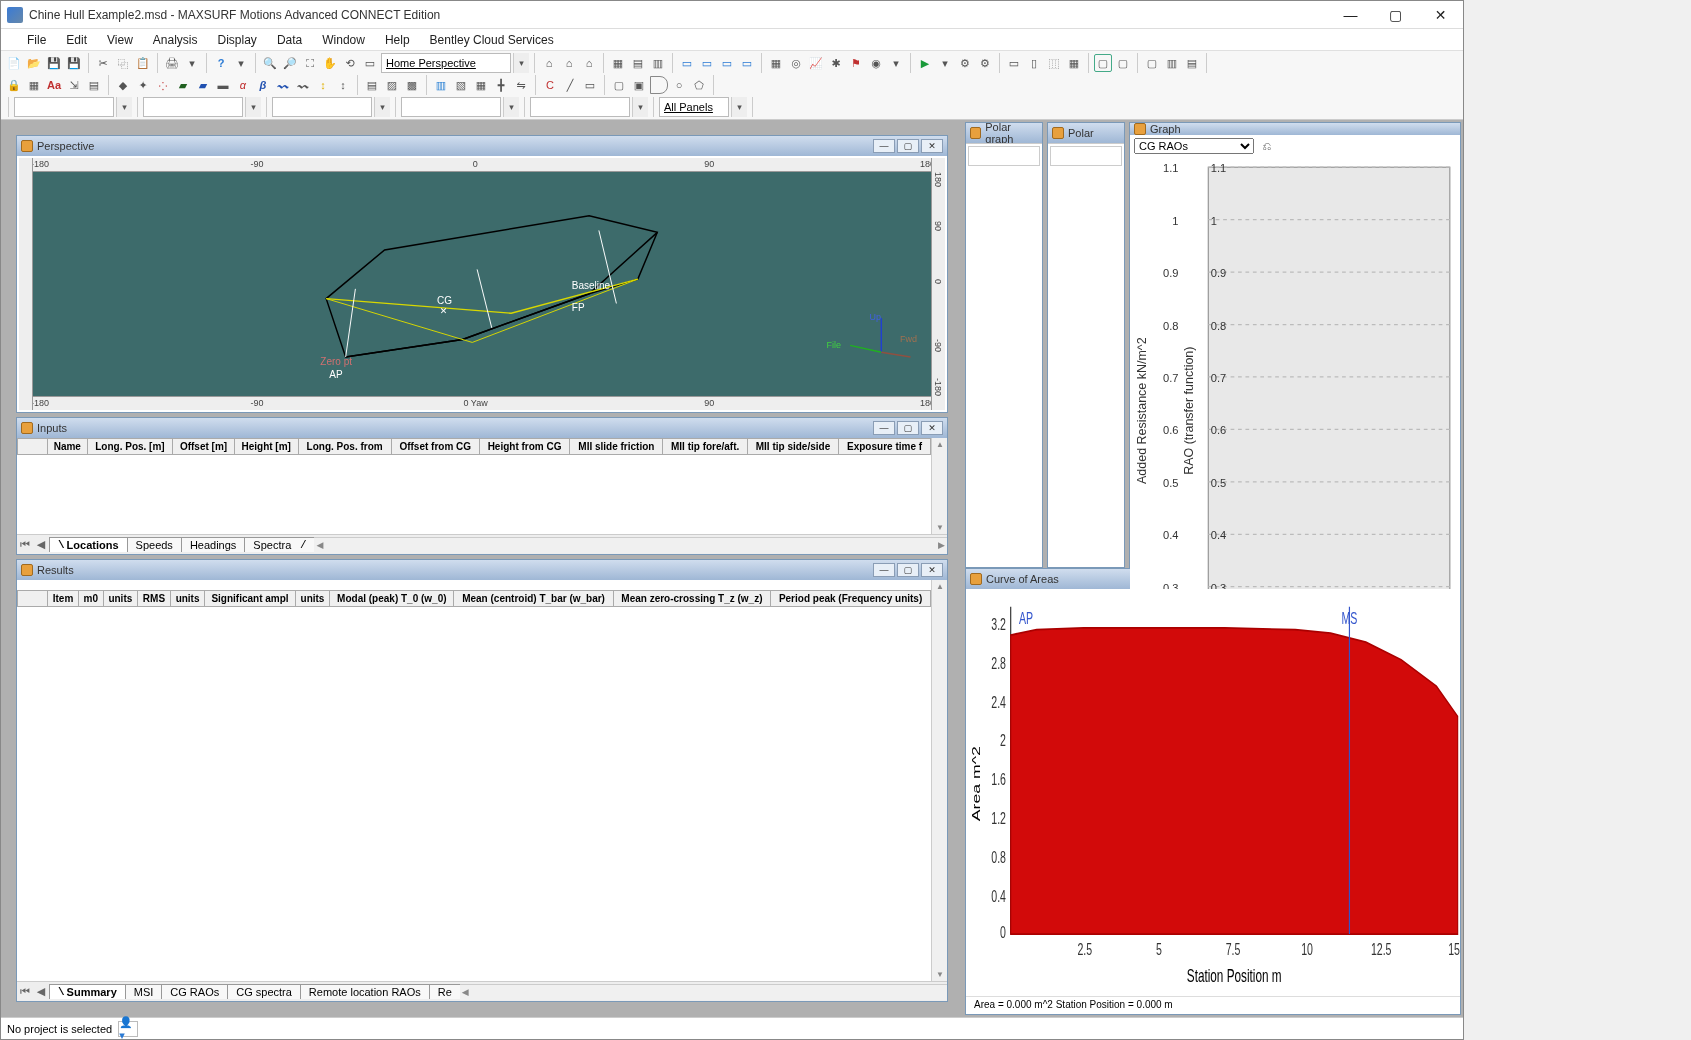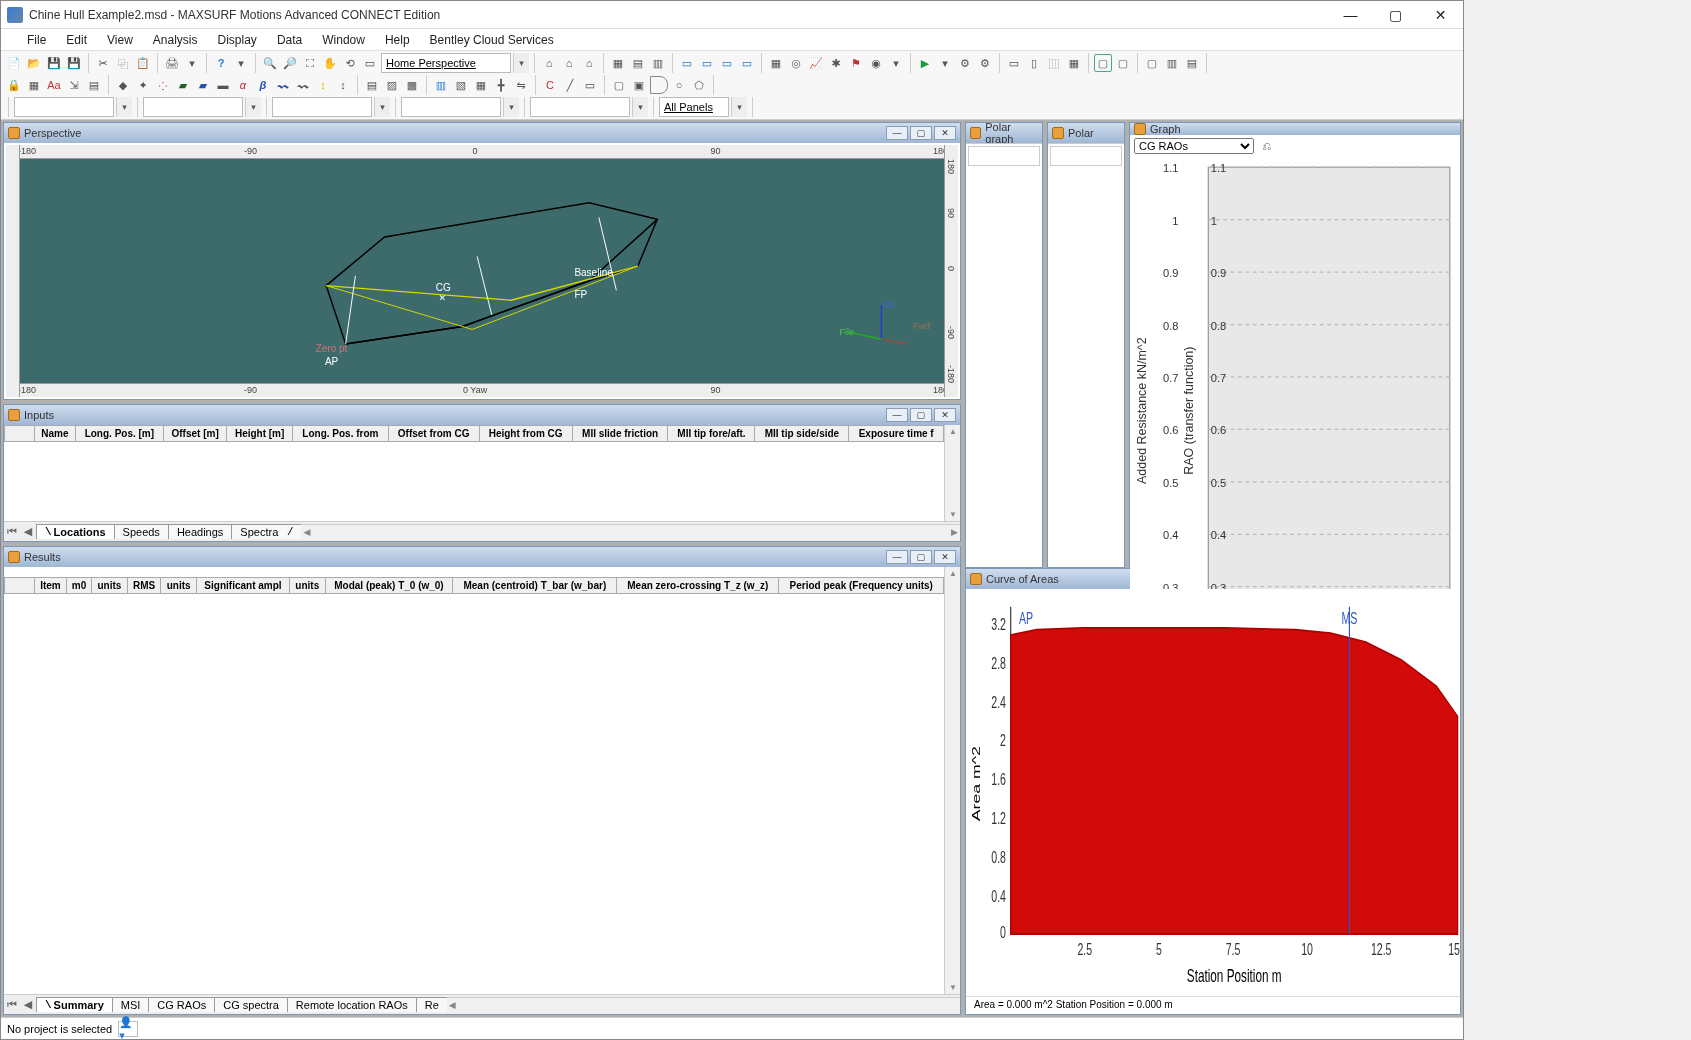--- a/index.html
+++ b/index.html
@@ -16,21 +16,21 @@
 .menubar .menu-item { padding:2px 10px; font-size:12px; color:#222; }
 
 .toolbars { background:#f7f7f7; border-bottom:1px solid #ccc; padding:2px 4px; display:flex; flex-direction:column; gap:2px;}
 .toolbar-row { display:flex; align-items:center; gap:2px; }
 .tb-btn { width:18px; height:18px; border:1px solid transparent; border-radius:2px; display:flex; align-items:center; justify-content:center; font-size:11px; color:#555;}
 .tb-sep { width:1px; height:20px; background:#ccc; margin:0 3px;}
 .tb-input { height:20px; border:1px solid #bbb; font-size:11px; padding:0 4px; background:#fff;text-decoration:underline;}
 .tb-drop { width:16px; border-left:1px solid #ccc; display:flex; align-items:center; justify-content:center; font-size:9px; color:#555; height:20px; background:#eee;}
 
 .client { flex:1; display:flex; min-height:0; background:#b0b0b0;}
-.left-col { width:962px; display:flex; flex-direction:column; gap:4px; padding:2px;}
+.left-col { width:962px; display:flex; flex-direction:column; gap:4px; padding:15px;}
 .right-col { flex:1; display:flex; flex-direction:column; padding:2px;}
 
 .pane { background:#fff; border:1px solid #7a99b8; display:flex; flex-direction:column; min-height:0;}
 .pane-title { height:20px; background:linear-gradient(#d0ddee,#9fb7d5); display:flex; align-items:center; padding:0 4px; font-size:11px; color:#333; gap:4px;}
 .pane-title .p-icon { width:12px;height:12px;background:#e8a03d;border:1px solid #a06a20;border-radius:2px;}
 .pane-btns { display:flex; gap:2px; margin-left:auto;}
 .pane-btn { width:22px; height:14px; border:1px solid #8a9db5; background:#e8eff7; font-size:9px; display:flex; align-items:center; justify-content:center;}
 
 .viewport { flex:1; background:#3d6b6b; position:relative; border:2px solid #fff;}
 .viewport .ruler-x { position:absolute; left:0; right:0; top:0; height:14px; background:#eee; border-bottom:1px solid #999;}
@@ -153,21 +153,21 @@
       <div class="tb-btn">▢</div>
       <div class="tb-sep"></div>
       <div class="tb-btn">▢</div>
       <div class="tb-btn">▥</div>
       <div class="tb-btn">▤</div>
       <div class="tb-sep"></div>
     </div>
     <div class="toolbar-row">
       <div class="tb-btn">🔒</div>
       <div class="tb-btn">▦</div>
-      <div class="tb-btn" style="color:#c03030;font-weight:normal">Aa</div>
+      <div class="tb-btn" style="color:#c03030;font-weight:bold">Aa</div>
       <div class="tb-btn">⇲</div>
       <div class="tb-btn">▤</div>
       <div class="tb-sep"></div>
       <div class="tb-btn">◆</div>
       <div class="tb-btn">✦</div>
       <div class="tb-btn" style="color:#c03030">⁘</div>
       <div class="tb-btn" style="color:#206020">▰</div>
       <div class="tb-btn" style="color:#2050b0">▰</div>
       <div class="tb-btn">▬</div>
       <div class="tb-btn" style="color:#c03030;font-style:italic">α</div>

